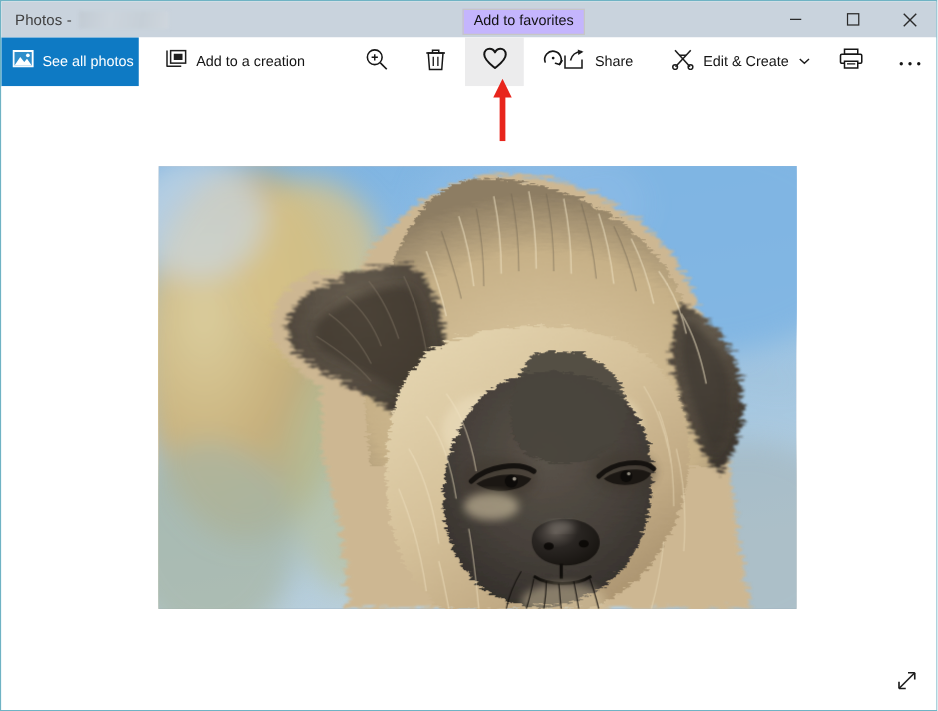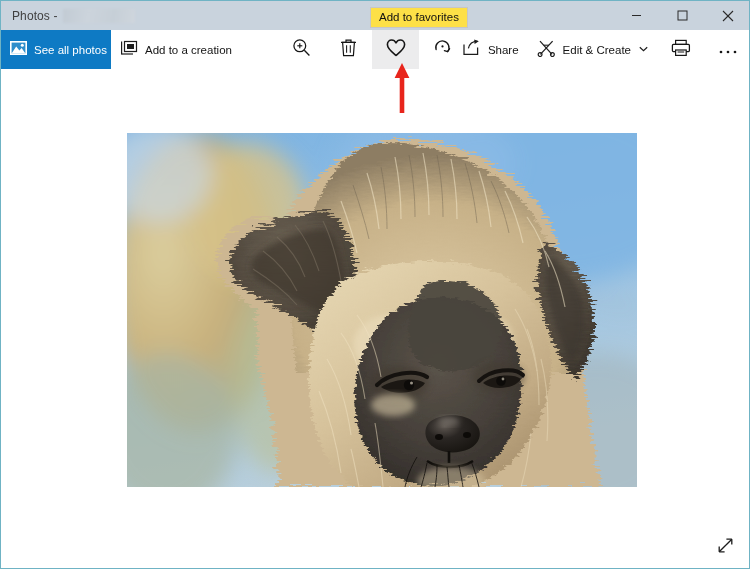--- a/index.html
+++ b/index.html
@@ -90,20 +90,21 @@
   }
 
   .tb-item {
     height: 39px;
     display: flex;
     align-items: center;
     gap: 7px;
     padding: 0 9px;
     color: #1d1d1d;
     white-space: nowrap;
+    margin-left: 12px;
   }
   .tb-item .label { font-size: 11.5px; color: #141414; }
 
   .tb-icon-btn {
     width: 47px;
     height: 39px;
     display: flex;
     align-items: center;
     justify-content: center;
     color: #161616;
@@ -114,21 +115,21 @@
   #toolbar-mid   { position: absolute; left: 277px; top: 0; display: flex; align-items: stretch; }
   #toolbar-right { position: absolute; right: 0; top: 0; display: flex; align-items: stretch; }
 
   .chevron { font-size: 8px; color: #1d1d1d; margin-left: 1px; }
 
   
   #tooltip {
     position: absolute;
     left: 369px;
     top: 6px;
-    background: #fde047;
+    background: #c4b5fd;
     border: 1px solid #c6c6c6;
     padding: 3px 8px 4px 8px;
     font-size: 11.5px;
     color: #111111;
     white-space: nowrap;
     z-index: 40;
     box-shadow: 0 0 0 0 rgba(0,0,0,0);
   }
 
   

